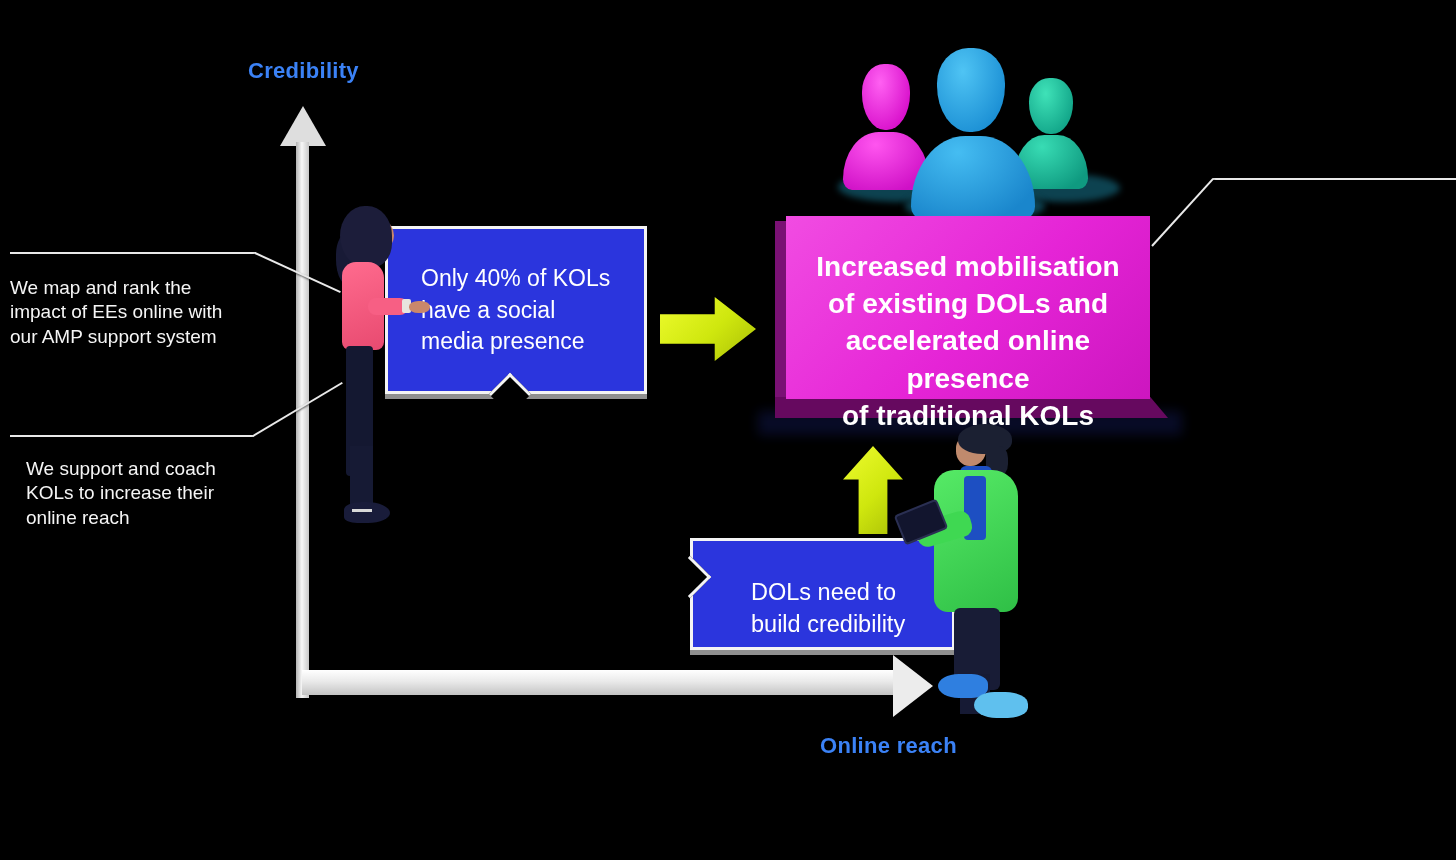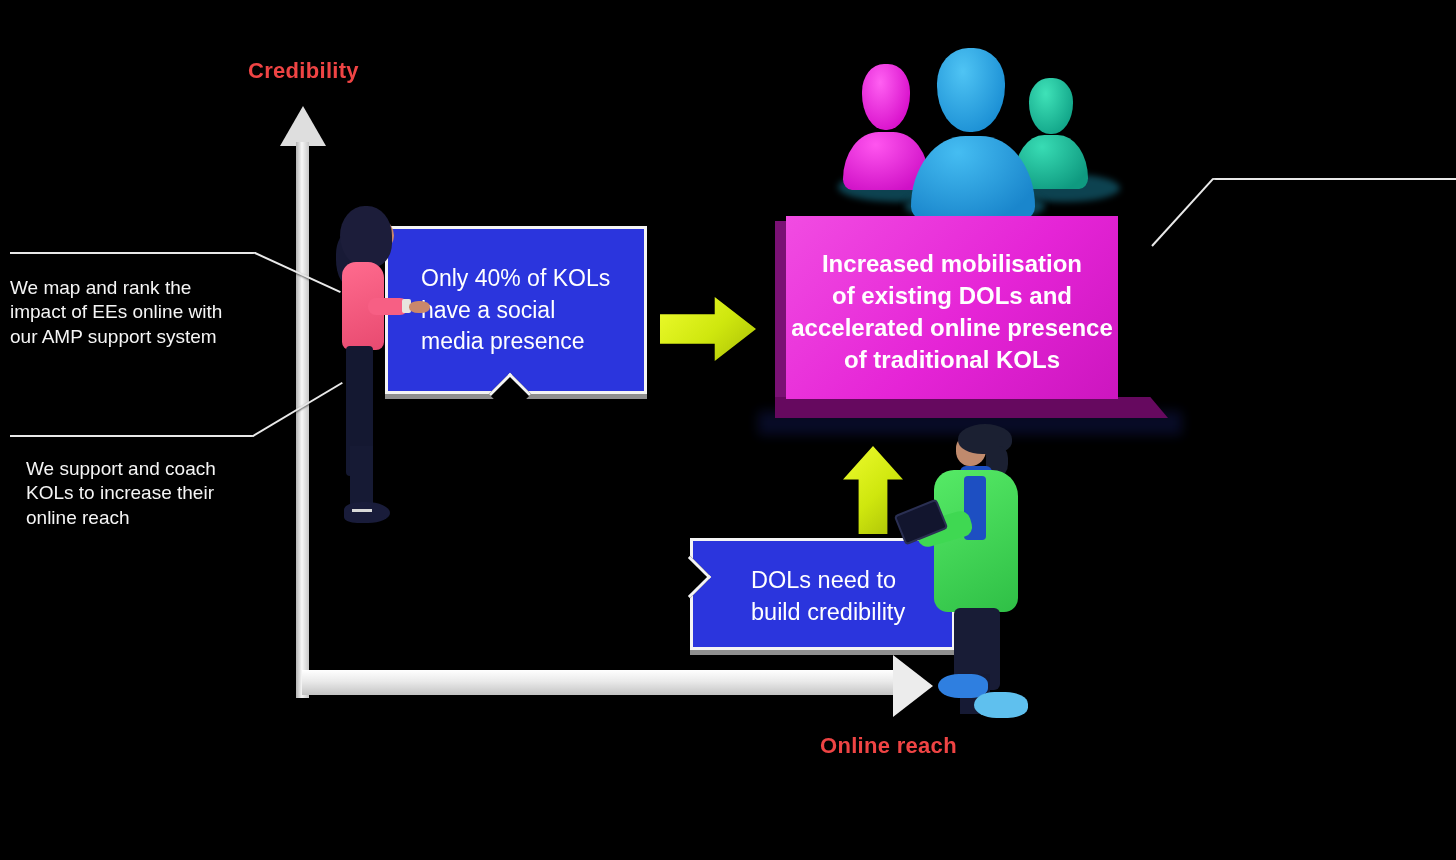--- a/index.html
+++ b/index.html
@@ -2,21 +2,21 @@
 <html><head>
 <meta charset="utf-8">
 <style>
   * { margin:0; padding:0; box-sizing:border-box; }
   html,body { width:1456px; height:860px; background:#000; overflow:hidden;
               font-family:"Liberation Sans", sans-serif; }
   .stage { position:relative; width:1456px; height:860px; background:#000; }
   .abs { position:absolute; }
 
   
-  .axis-label { color:#ef4444; font-size:22px; font-weight:600; letter-spacing:.3px;
+  .axis-label { color:#3b82f6; font-size:22px; font-weight:600; letter-spacing:.3px;
                 text-shadow:0 1px 3px rgba(0,0,0,.9); z-index:2; }
   .v-shaft { left:296px; top:142px; width:13px; height:556px; z-index:1;
              background:linear-gradient(90deg,#b3b3b3,#f7f7f7 45%,#c7c7c7); }
   .v-head  { left:280px; top:106px; width:0; height:0; z-index:1;
              border-left:23px solid transparent; border-right:23px solid transparent;
              border-bottom:40px solid #dedede; }
   .h-shaft { left:302px; top:670px; width:592px; height:25px; z-index:1;
              background:linear-gradient(180deg,#ffffff,#eaeaea 45%,#c4c4c4); }
   .h-head  { left:893px; top:655px; width:0; height:0; z-index:1;
              border-top:31px solid transparent; border-bottom:31px solid transparent;
@@ -34,24 +34,24 @@
   .bluebox { background:#2b35dd; border:3px solid #f4f4f4; z-index:4;
              box-shadow:0 5px 0 #8f8f8f; color:#fff; white-space:pre-line; }
   .notch { width:30px; height:30px; background:#000; transform:rotate(45deg); z-index:5; }
   .notch.up    { border-top:3px solid #f4f4f4; border-left:3px solid #f4f4f4; }
   .notch.right { border-top:3px solid #f4f4f4; border-right:3px solid #f4f4f4; }
 
   
   .mg-left   { left:775px; top:221px; width:13px; height:196px; background:#7a1174; z-index:3; }
   .mg-bottom { left:775px; top:397px; width:393px; height:21px; background:#66095f; z-index:3;
                clip-path:polygon(0 0, 95.5% 0, 100% 100%, 0 100%); }
-  .mg-face   { left:786px; top:216px; width:332px; height:183px; z-index:3;
+  .mg-face   { left:786px; top:216px; width:364px; height:183px; z-index:3;
                background:linear-gradient(135deg,#f14ce2 0%,#e524d6 55%,#cc16bf 100%);
                color:#fff; font-weight:700; text-align:center; white-space:pre-line;
-               font-size:24px; line-height:1.33; padding-top:32px; }
+               font-size:28px; line-height:1.33; padding-top:32px; }
   .mg-shadow { left:758px; top:411px; width:424px; height:24px; background:#0a0e2e;
                filter:blur(6px); opacity:.85; z-index:2; }
 
   
   .garrow { background:linear-gradient(135deg,#eefc2e 0%,#cfe70e 55%,#a9be06 100%);
             filter:drop-shadow(2px 3px 2px rgba(40,45,5,.7)); z-index:3; }
   .ga-right { left:660px; top:297px; width:96px; height:64px;
               clip-path:polygon(0 27%,57% 27%,57% 0,100% 50%,57% 100%,57% 73%,0 73%); }
   .ga-up    { left:843px; top:446px; width:60px; height:88px;
               clip-path:polygon(50% 0,100% 38%,74% 38%,74% 100%,26% 100%,26% 38%,0 38%); }
@@ -124,21 +124,21 @@
 accelerated online presence
 of traditional KOLs</div>
 
   <div class="abs bluebox" style="left:385px; top:226px; width:262px; height:168px;
         font-size:23px; line-height:1.37; padding:34px 0 0 33px;">Only 40% of KOLs
 have a social
 media presence</div>
   <div class="abs notch up" style="left:495px; top:379px;"></div>
 
   <div class="abs bluebox" style="left:690px; top:538px; width:265px; height:112px;
-        font-size:23.5px; line-height:1.38; padding:23px 0 0 58px; z-index:4;">DOLs need to
+        font-size:23.5px; line-height:1.38; padding:35px 0 0 58px; z-index:4;">DOLs need to
 build credibility</div>
   <div class="abs notch right" style="left:675px; top:562px;"></div>
 
   <div class="abs garrow ga-right"></div>
   <div class="abs garrow ga-up"></div>
 
   <div class="abs fig" style="left:316px; top:206px; width:112px; height:332px;">
     <div style="left:20px; top:26px; width:32px; height:56px; background:#181a36; border-radius:40% 30% 40% 50%;"></div>
     <div style="left:60px; top:16px; width:18px; height:26px; background:#c9876b; border-radius:45% 55% 50% 50%;"></div>
     <div style="left:24px; top:0;  width:52px; height:62px; background:#1c1d3a; border-radius:50% 50% 42% 55%;"></div>

